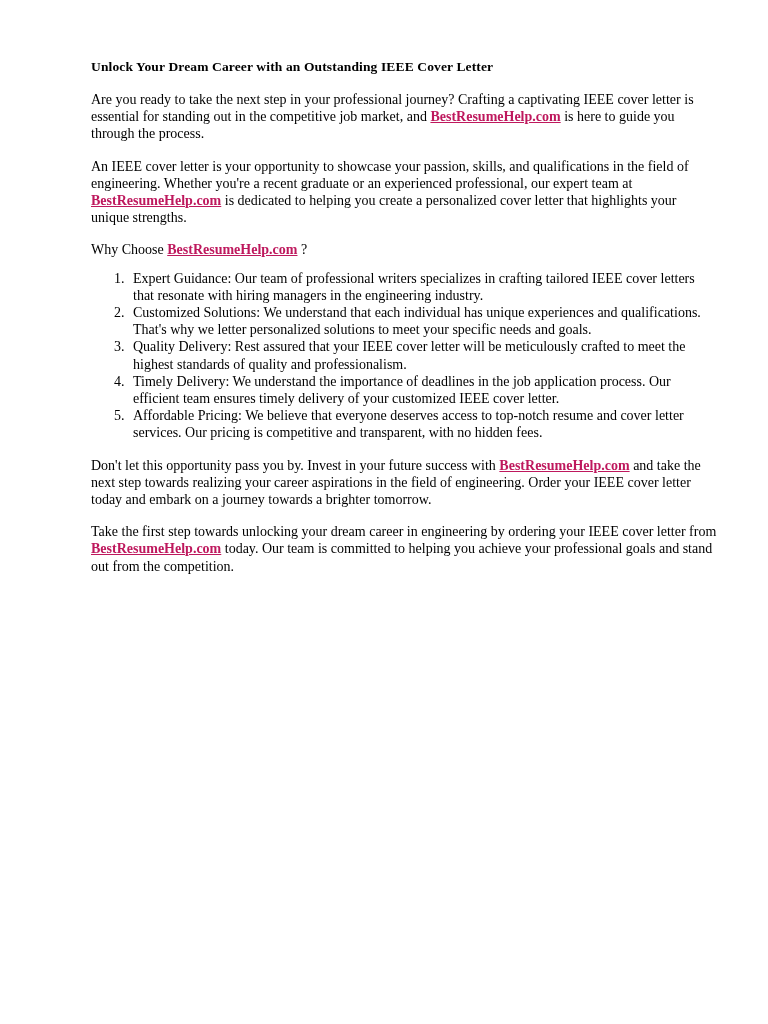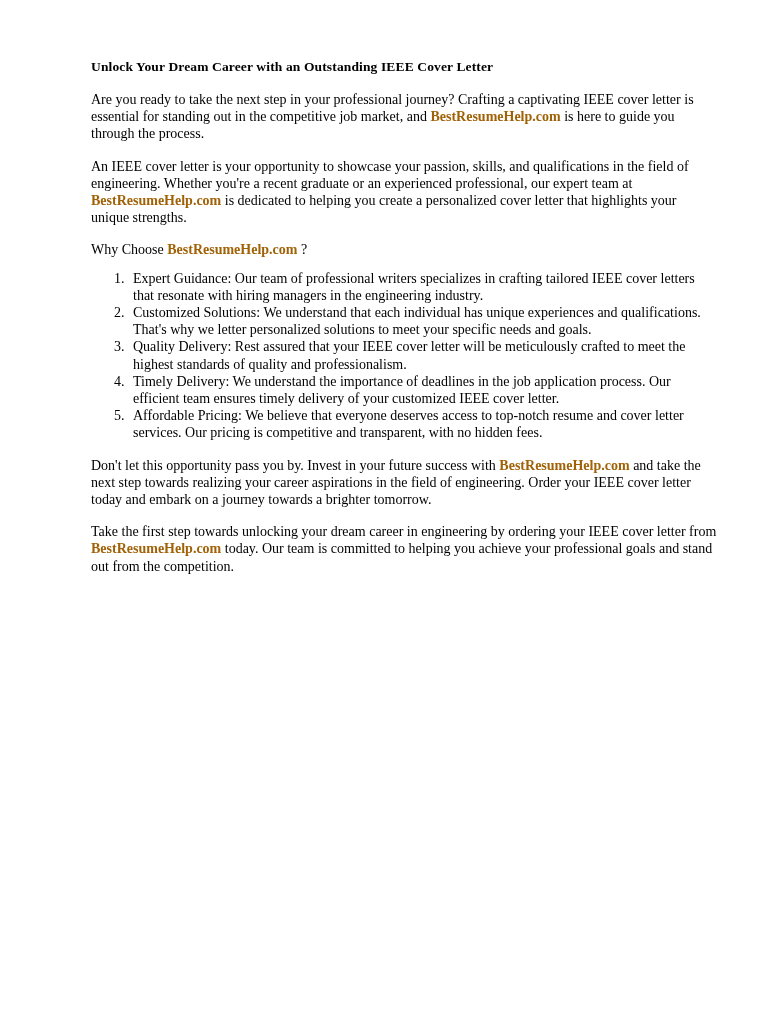--- a/index.html
+++ b/index.html
@@ -67,22 +67,23 @@
 
   ol.benefits > li::marker {
     font-weight: normal;
   }
 
   .lead {
     font-weight: normal;
   }
 
   .brand {
-    color: #a16207;
+    color: #be185d;
     font-weight: bold;
+    text-decoration: underline;
   }
 </style>
 </head>
 <body>
 
 <div class="page">
   <div class="content">
 
     <h1 class="doc-title">Unlock Your Dream Career with an Outstanding IEEE Cover Letter</h1>
 

